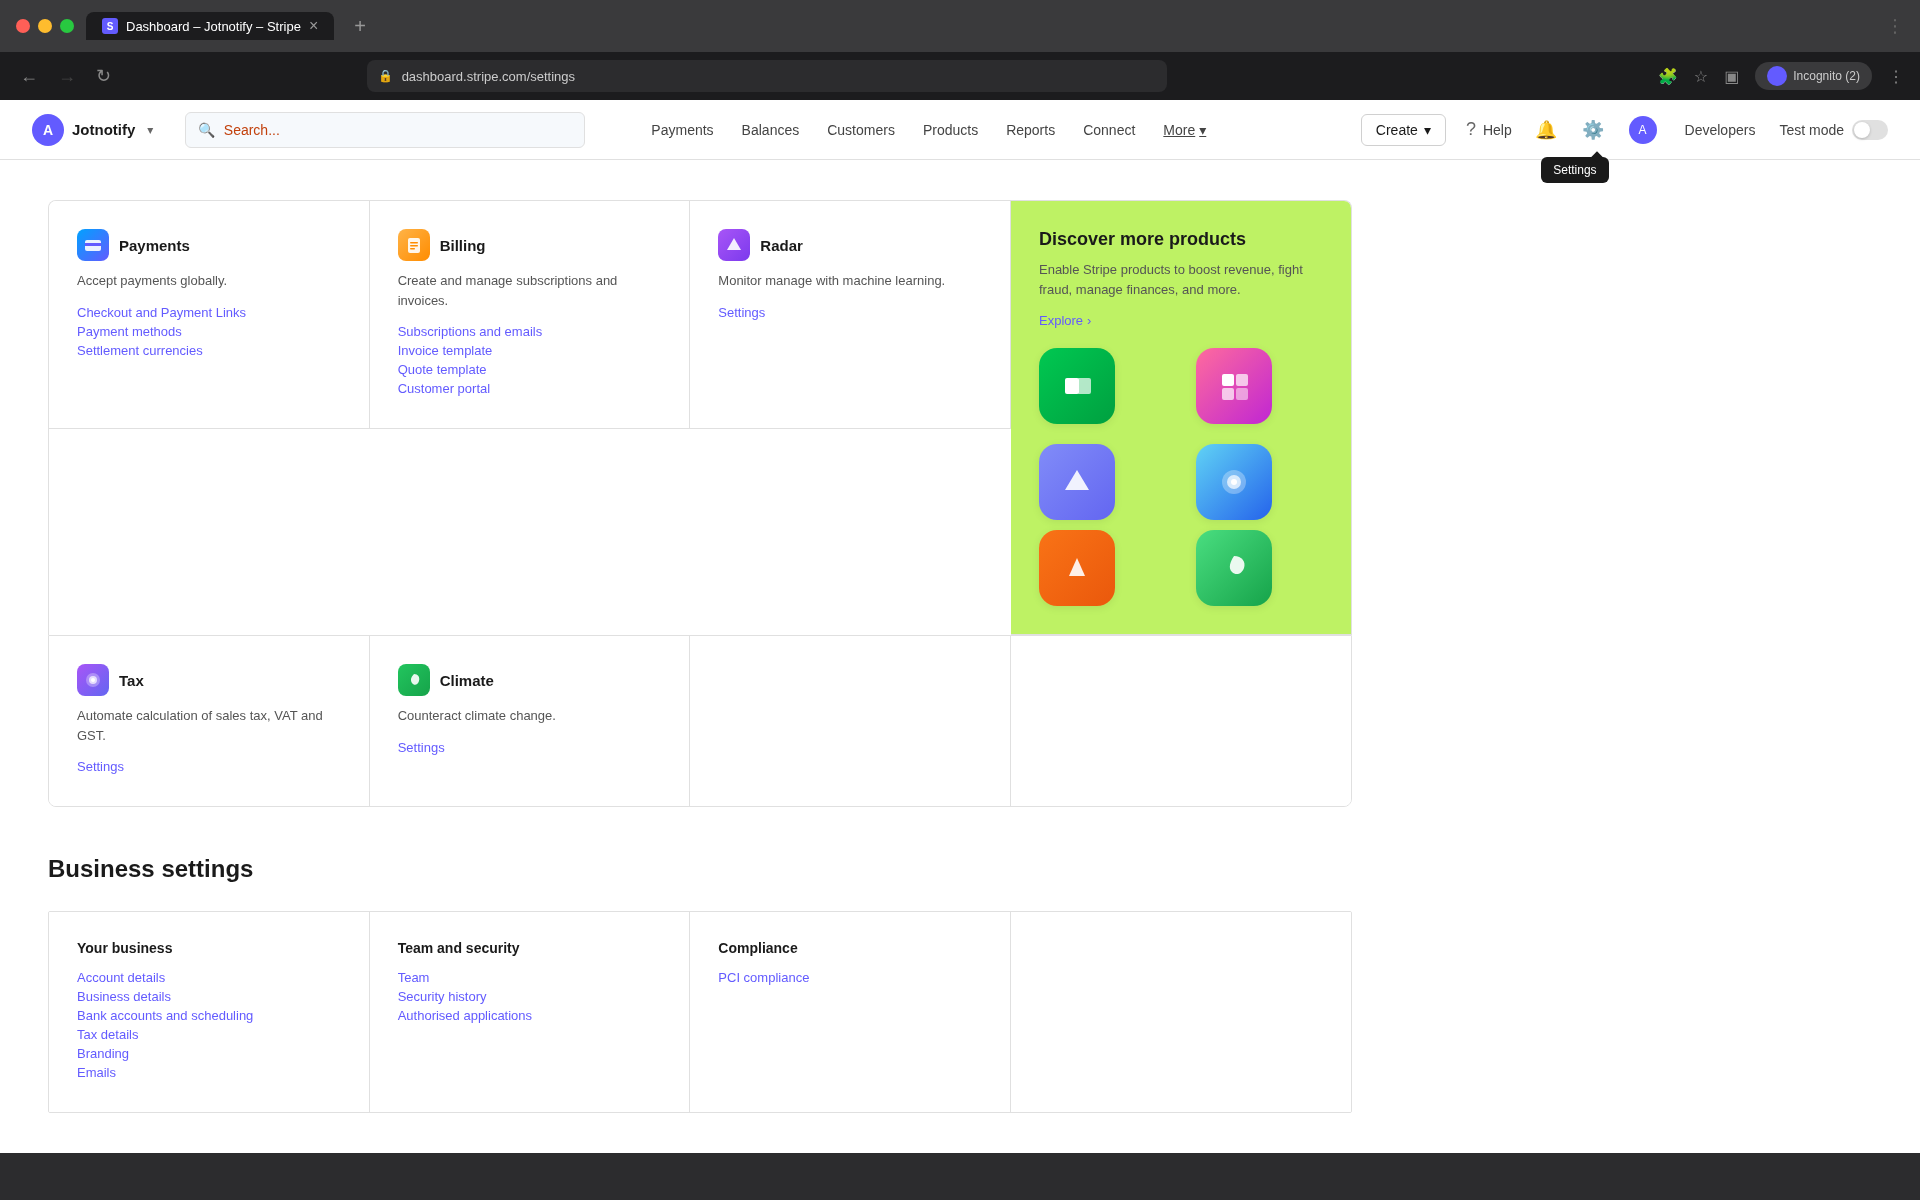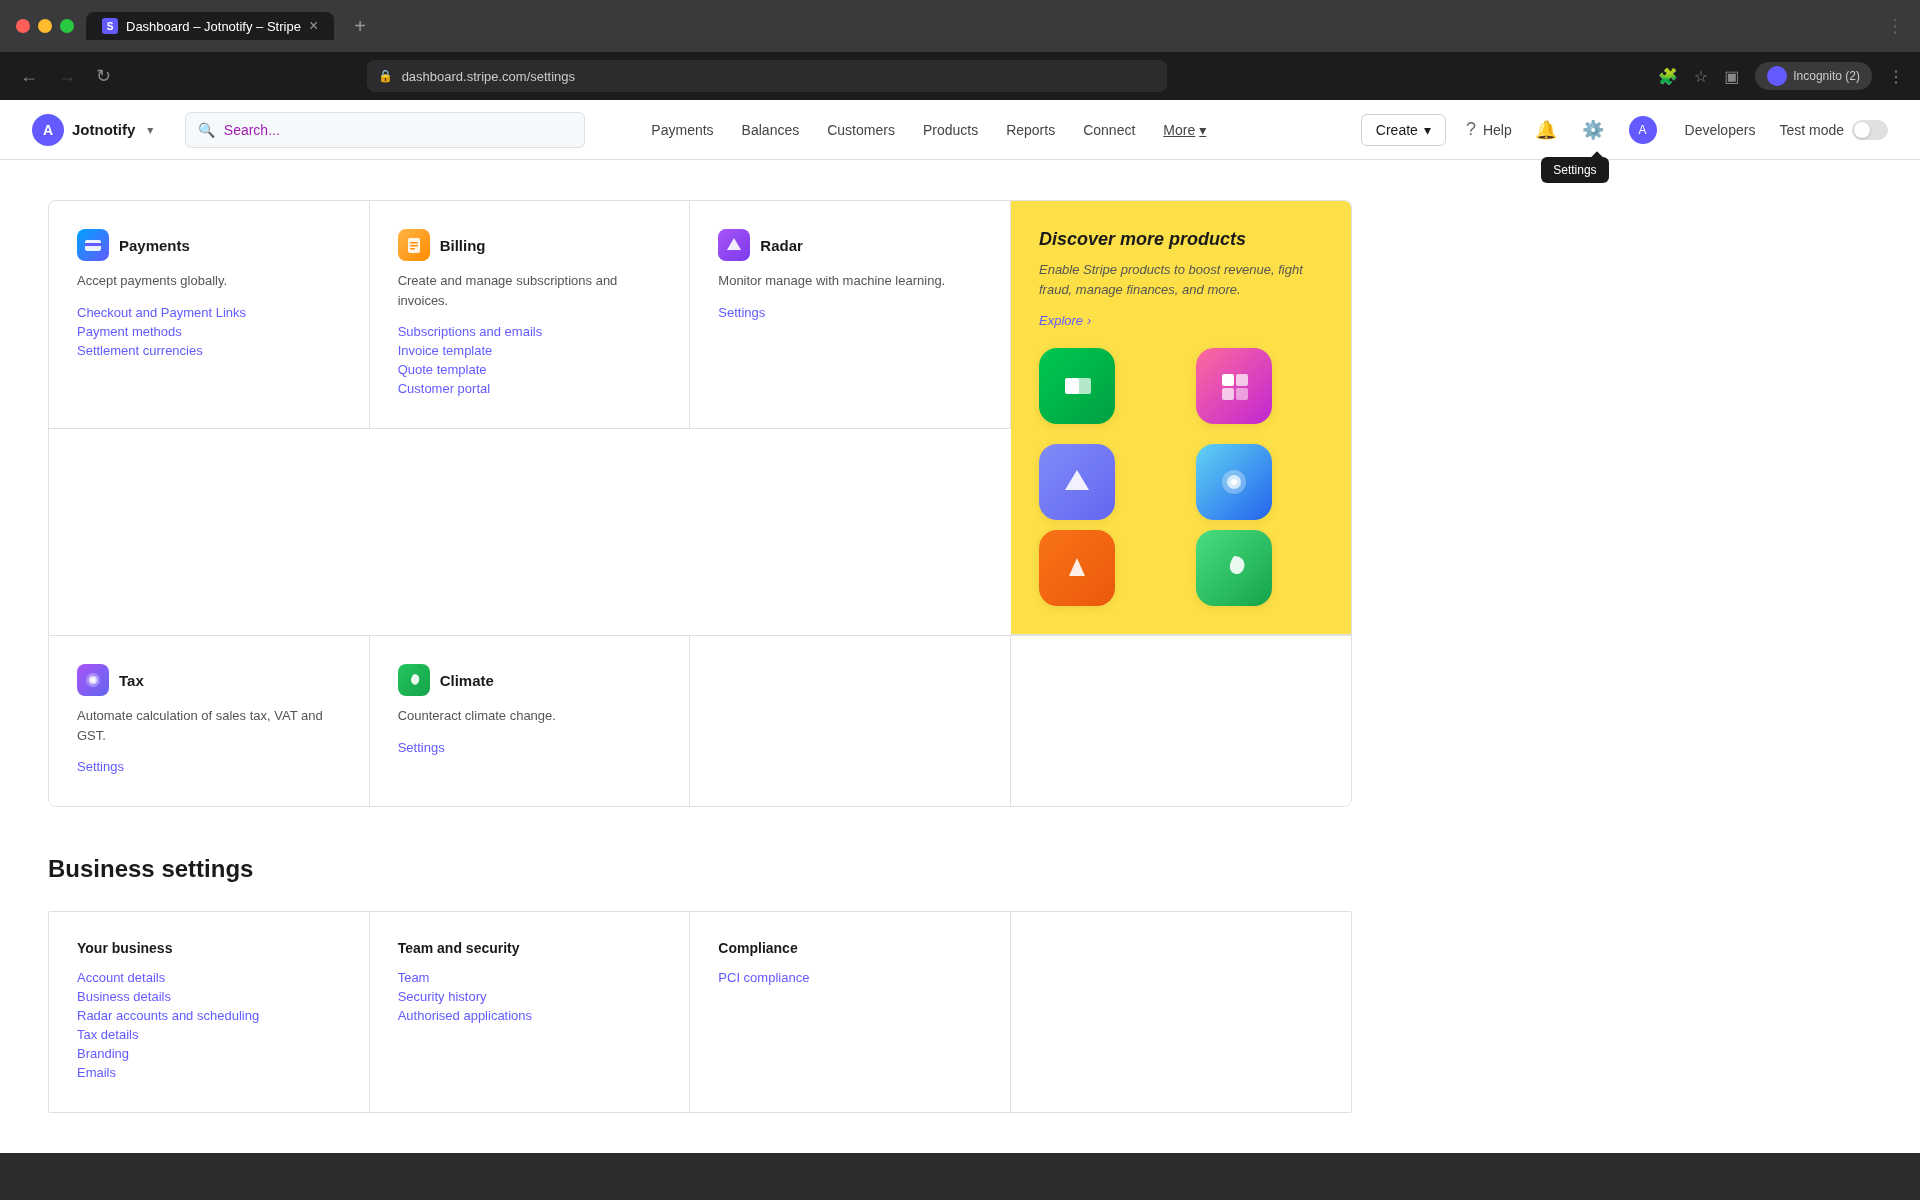--- a/index.html
+++ b/index.html
@@ -56,21 +56,21 @@
     .page-title { font-size: 28px; font-weight: 700; color: #1a1a1a; margin-bottom: 32px; }
     .settings-card { background: #fff; padding: 28px; border-right: 1px solid #e0e0e0; border-bottom: 1px solid #e0e0e0; }
     .settings-card:last-child { border-right: none; }
     .card-header { display: flex; align-items: center; gap: 10px; margin-bottom: 10px; }
     .card-icon { width: 32px; height: 32px; border-radius: 8px; display: flex; align-items: center; justify-content: center; font-size: 18px; }
     .card-title { font-size: 15px; font-weight: 600; color: #1a1a1a; }
     .card-desc { font-size: 13px; color: #555; margin-bottom: 14px; line-height: 1.5; }
     .card-link { display: block; color: #635bff; font-size: 13px; text-decoration: none; margin-bottom: 4px; cursor: pointer; }
 
     
-    .discover-card { background: #fde047; padding: 28px; border-bottom: 1px solid #e0e0e0; font-style: italic; }
+    .discover-card { background: #bef264; padding: 28px; border-bottom: 1px solid #e0e0e0; }
     .discover-title { font-size: 18px; font-weight: 600; color: #1a1a1a; margin-bottom: 10px; }
     .discover-desc { font-size: 13px; color: #555; margin-bottom: 14px; line-height: 1.5; }
     .explore-link { color: #635bff; font-size: 13px; text-decoration: none; cursor: pointer; display: flex; align-items: center; gap: 4px; margin-bottom: 20px; }
     .product-icons-grid { display: grid; grid-template-columns: 1fr 1fr; gap: 10px; }
     .product-icon-card { background: #f9f9f9; border-radius: 16px; width: 80px; height: 80px; display: flex; align-items: center; justify-content: center; font-size: 32px; box-shadow: 0 2px 8px rgba(0,0,0,0.08); }
 
     
     .section-title { font-size: 24px; font-weight: 700; color: #1a1a1a; margin-bottom: 28px; }
     .business-grid { display: grid; grid-template-columns: 1fr 1fr 1fr 340px; border: 1px solid #e0e0e0; border-radius: 2px; overflow: hidden; }
     .business-card { background: #fff; padding: 28px; border-right: 1px solid #e0e0e0; }
@@ -143,21 +143,21 @@
       <div class="brand-logo">
         <div class="brand-avatar">
           <span>A</span>
         </div>
         <span class="brand-name">Jotnotify</span>
         <span class="brand-chevron">▾</span>
       </div>
 
       <div class="search-bar">
         <span>🔍</span>
-        <span style="color:#a21caf;">Search...</span>
+        <span style="color:#c2410c;">Search...</span>
       </div>
 
       <nav class="nav-links">
         <a class="nav-link"></a>
         <a class="nav-link">Payments</a>
         <a class="nav-link">Balances</a>
         <a class="nav-link">Customers</a>
         <a class="nav-link">Products</a>
         <a class="nav-link">Reports</a>
         <a class="nav-link">Connect</a>
@@ -339,21 +339,21 @@
       </div>
 
       <h2 class="section-title">Business settings</h2>
 
       <div class="business-grid">
 
         <div class="business-card">
           <div class="business-card-title">Your business</div>
           <a class="card-link">Account details</a>
           <a class="card-link">Business details</a>
-          <a class="card-link">Radar accounts and scheduling</a>
+          <a class="card-link">Bank accounts and scheduling</a>
           <a class="card-link">Tax details</a>
           <a class="card-link">Branding</a>
           <a class="card-link">Emails</a>
         </div>
 
         <div class="business-card">
           <div class="business-card-title">Team and security</div>
           <a class="card-link">Team</a>
           <a class="card-link">Security history</a>
           <a class="card-link">Authorised applications</a>

